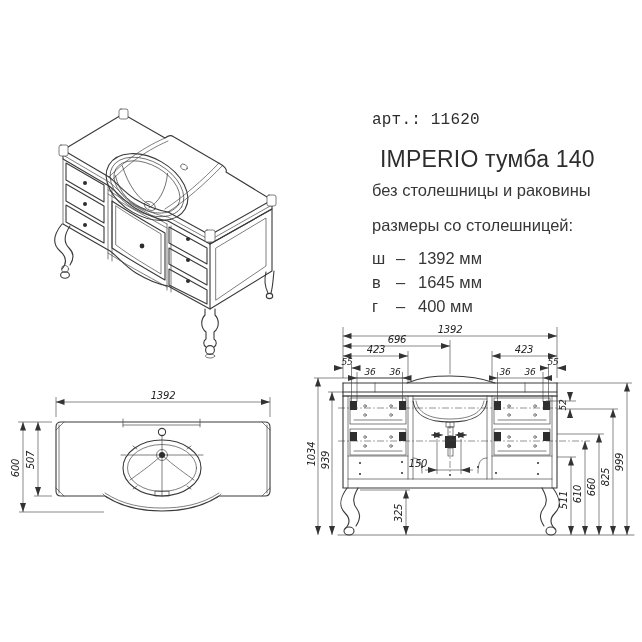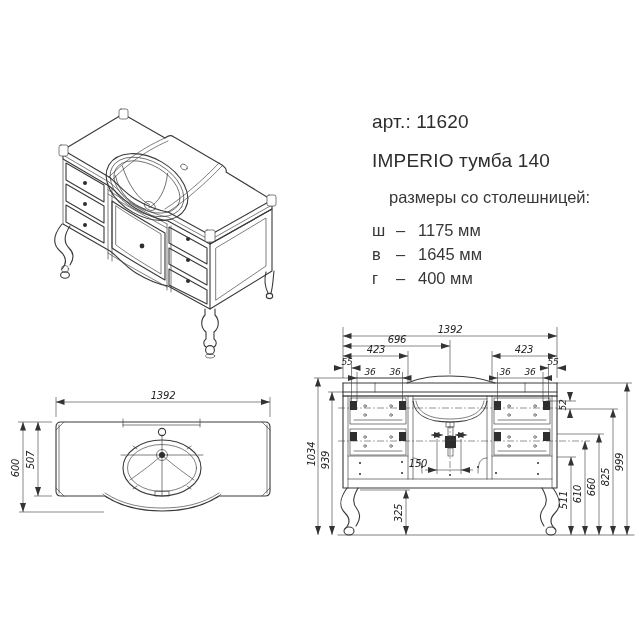--- a/index.html
+++ b/index.html
@@ -12,24 +12,24 @@
   .ln  {stroke:#3a3a3a;stroke-width:1.1;fill:none;stroke-linecap:round;stroke-linejoin:round;}
   .lt  {stroke:#3a3a3a;stroke-width:0.65;fill:none;stroke-linecap:round;}
   .dm  {stroke:#3a3a3a;stroke-width:0.6;fill:none;}
   .cl  {stroke:#3a3a3a;stroke-width:0.55;fill:none;stroke-dasharray:7 2.2 1.6 2.2;}
   .fill{fill:#2e2e2e;stroke:none;}
   .wh  {fill:#ffffff;}
   .dim-txt{font:italic 10px "DejaVu Sans", sans-serif;fill:#222;letter-spacing:-0.2px;}
   .dim-txt-s{font:italic 9px "DejaVu Sans", sans-serif;fill:#222;letter-spacing:-0.2px;}
   
   .info{position:absolute;left:372px;top:111px;width:266px;color:#2d2d2d;}
-  .info .art{font-size:19px;letter-spacing:.2px;margin:0 0 17px 0;}
-  .info .title{font-size:19px;letter-spacing:.2px;margin:0;}
+  .info .art{font-size:16px;letter-spacing:.2px;margin:0 0 17px 0;font-family:Liberation Mono, monospace;}
+  .info .title{font-size:23px;letter-spacing:.2px;margin:8px;}
   .info .subtitle{font-size:16.5px;margin:3px 0 0 0;color:#373737;}
-  .info .heading{font-size:16.5px;margin:16px 0 0 17px;color:#373737;}
+  .info .heading{font-size:16.5px;margin:16px 0 0 0;color:#373737;}
   .dim-rows{margin-top:11px;}
   .dim-row{display:flex;font-size:16.5px;line-height:24px;color:#373737;}
   .dim-row .k{width:24px;}
   .dim-row .d{width:22px;}
 </style>
 </head>
 <body>
 
 <div class="page">
 
@@ -123,26 +123,27 @@
         <path class="ln" d="M228,174 C226,182 227,189 230,195"></path>
         <path class="ln" d="M236,173 C235,181 235,188 233,195"></path>
         <ellipse class="ln" cx="231.5" cy="198" rx="3.2" ry="2.6"></ellipse>
       </g>
     </svg>
   </div>
 
   <div class="info">
     <p class="art">арт.: 11620</p>
     <p class="title">IMPERIO тумба 140</p>
+    <p class="subtitle">без столешницы и раковины</p>
     <p class="heading">размеры со столешницей:</p>
     <div class="dim-rows">
       <div class="dim-row">
         <span class="k">ш</span>
         <span class="d">–</span>
-        <span class="v">1175 мм</span>
+        <span class="v">1392 мм</span>
       </div>
       <div class="dim-row">
         <span class="k">в</span>
         <span class="d">–</span>
         <span class="v">1645 мм</span>
       </div>
       <div class="dim-row">
         <span class="k">г</span>
         <span class="d">–</span>
         <span class="v">400 мм</span>

